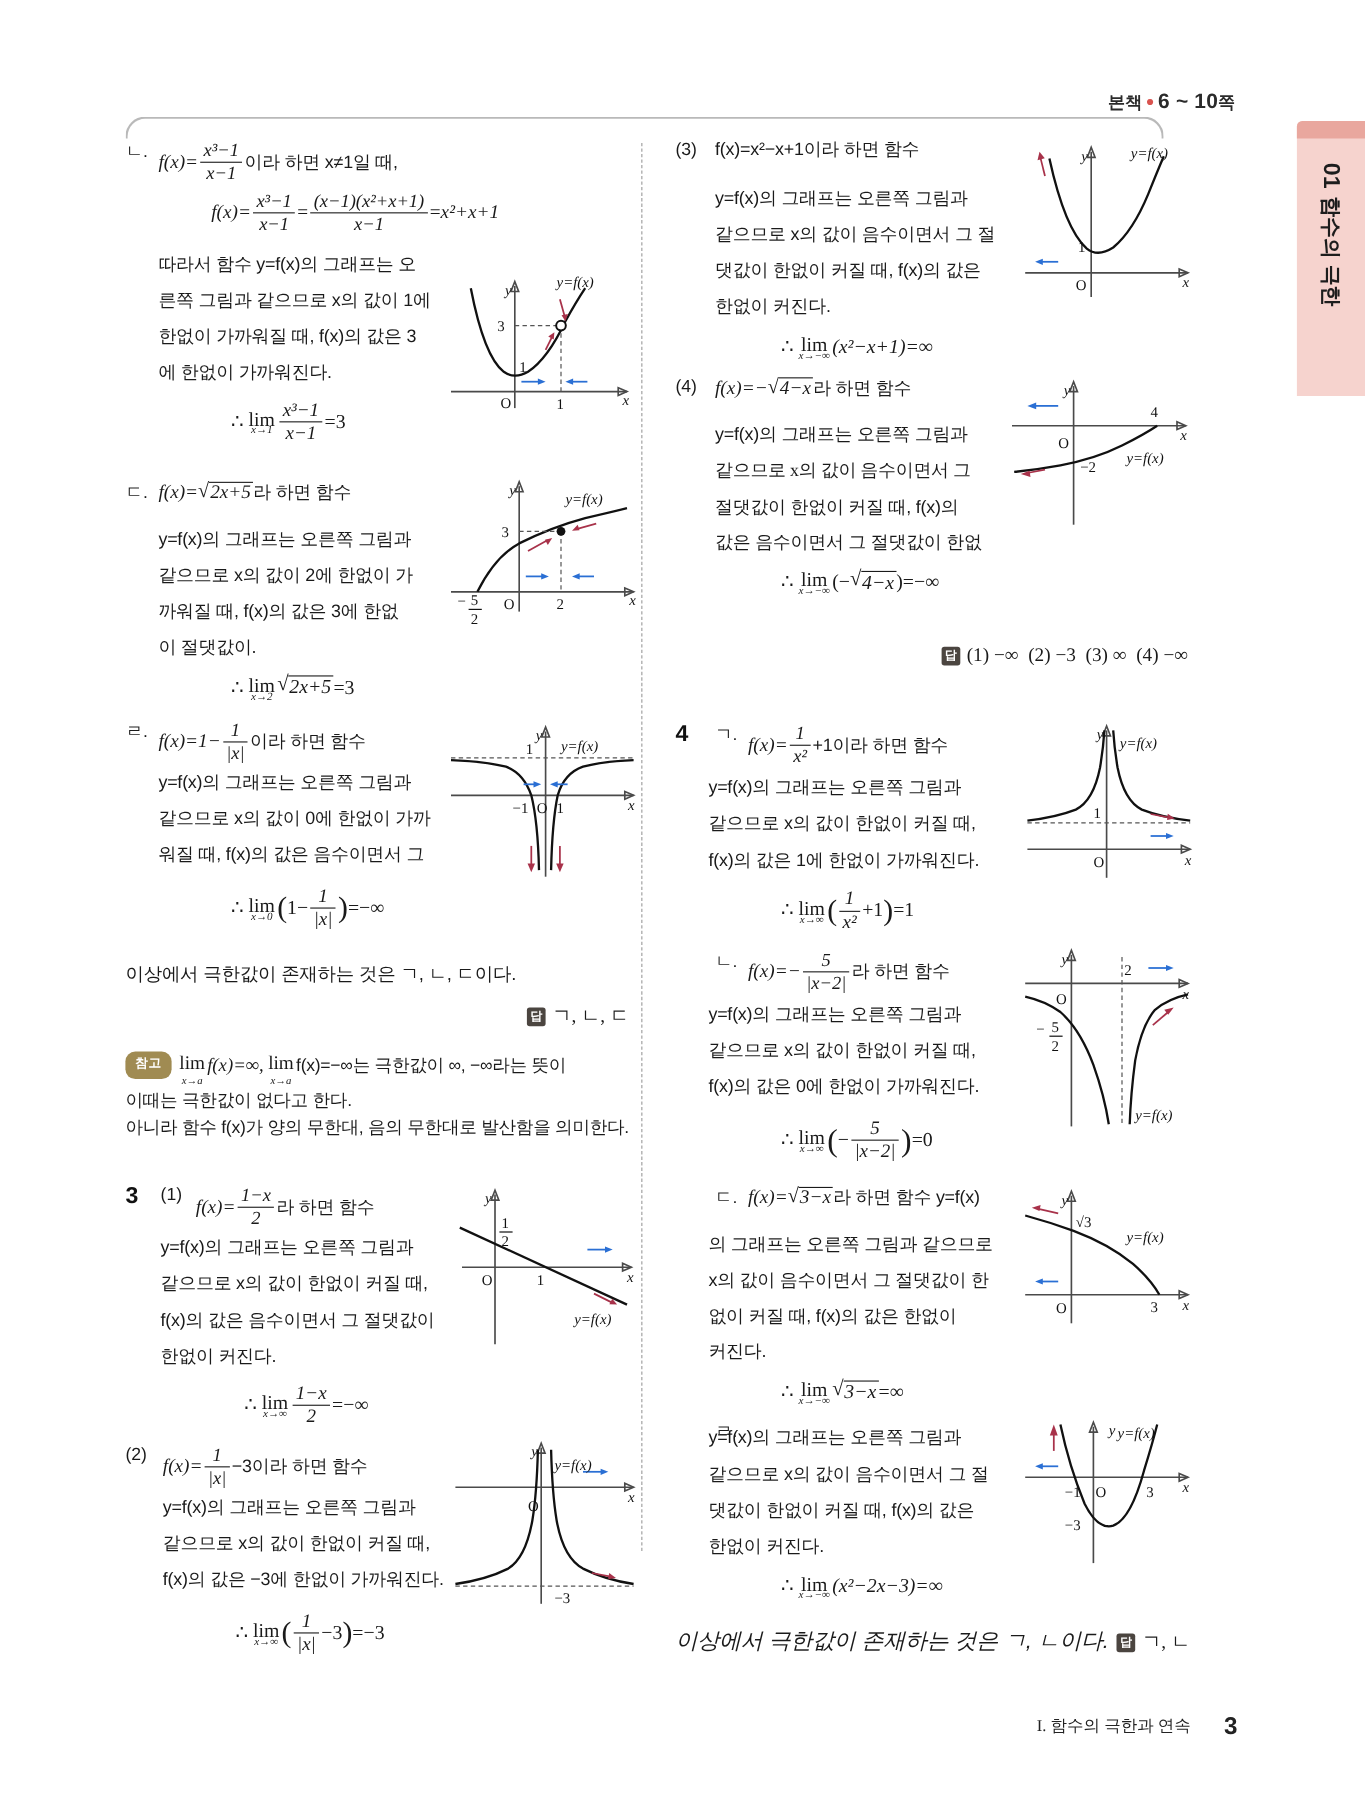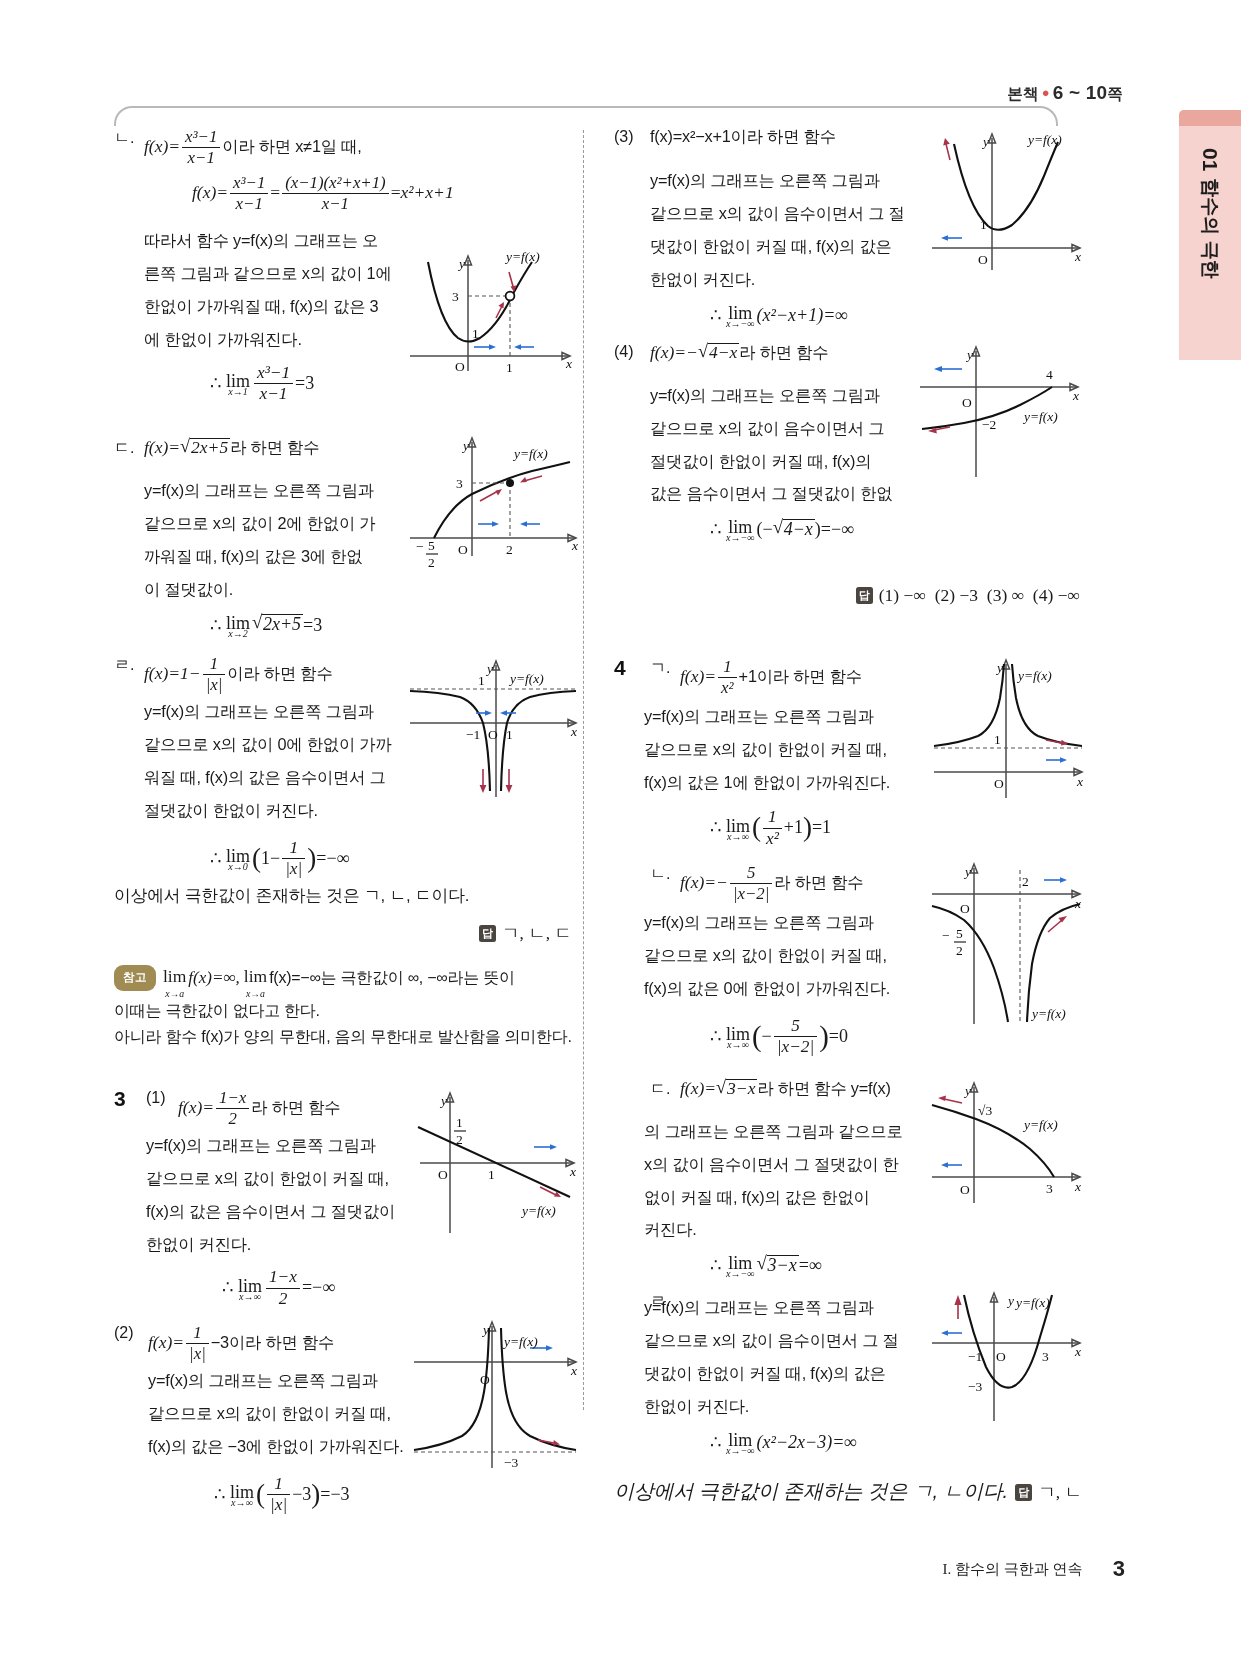--- a/index.html
+++ b/index.html
@@ -254,21 +254,20 @@
 
     <div class="item" style="margin-top:12px;min-height:215px;">
       <span class="marker">ㄹ.</span>
       <div class="ln" style="padding-left:30px;height:30px;">
         <span class="mi">f(x)=1−</span><span class="frac mi"><span class="num">1</span><span class="den">|x|</span></span><span class="bodytxt">이라 하면 함수</span>
       </div>
       <div style="padding-left:30px;margin-top:10px;width:262px;">
         <div class="bodytxt" style="line-height:2.02;">y=f(x)의 그래프는 오른쪽 그림과</div>
         <div class="bodytxt" style="line-height:2.02;">같으므로 x의 값이 0에 한없이 가까</div>
         <div class="bodytxt" style="line-height:2.02;">워질 때, f(x)의 값은 음수이면서 그</div>
-        <div class="bodytxt" style="line-height:2.02;">절댓값이 한없이 커진다.</div>
       </div>
       <div class="ln eq indent2" style="margin-top:12px;">
         <span class="mr">∴</span>
         <span class="lim"><span class="lw">lim</span><span class="sub">x→0</span></span><span class="mr" style="font-size:1.5em;vertical-align:-3px;">(</span><span class="mr">1−</span><span class="frac mi"><span class="num">1</span><span class="den">|x|</span></span><span class="mr" style="font-size:1.5em;vertical-align:-3px;">)</span><span class="mr">=−∞</span>
       </div>
 
       <div class="fig" style="left:296px;top:-4px;">
         <svg width="180" height="160" viewBox="0 0 180 160">
           <line class="ax" x1="0" y1="72" x2="166" y2="72"></line>
           <path class="ax" d="M166 72 L158 68.5 L158 75.5 Z" fill="#4a4a4a" stroke="none"></path>
@@ -425,21 +424,21 @@
       </div>
     </div>
 
     <div class="item" style="margin-top:14px;min-height:230px;">
       <span class="marker">(4)</span>
       <div class="ln" style="padding-left:36px;height:28px;">
         <span class="mi">f(x)=−</span><span class="sqrt mi"><span>4−x</span></span><span class="bodytxt">라 하면 함수</span>
       </div>
       <div style="padding-left:36px;margin-top:8px;width:272px;">
         <div class="bodytxt" style="line-height:2.02;">y=f(x)의 그래프는 오른쪽 그림과</div>
-        <div class="bodytxt" style="line-height:2.02;">같으므로 x의 값이 음수이면서 그</div>
+        <div class="bodytxt" style="line-height:2.02;font-family:Liberation Serif, serif;">같으므로 x의 값이 음수이면서 그</div>
         <div class="bodytxt" style="line-height:2.02;">절댓값이 한없이 커질 때, f(x)의</div>
         <div class="bodytxt" style="line-height:2.02;">값은 음수이면서 그 절댓값이 한없</div>
       </div>
       <div class="ln eq" style="margin-top:8px;padding-left:96px;">
         <span class="mr">∴</span>
         <span class="lim"><span class="lw">lim</span><span class="sub">x→−∞</span></span><span class="mr">(−</span><span class="sqrt mi"><span>4−x</span></span><span class="mr">)=−∞</span>
       </div>
 
       <div class="fig" style="left:306px;top:-6px;">
         <svg width="170" height="150" viewBox="0 0 170 150">

